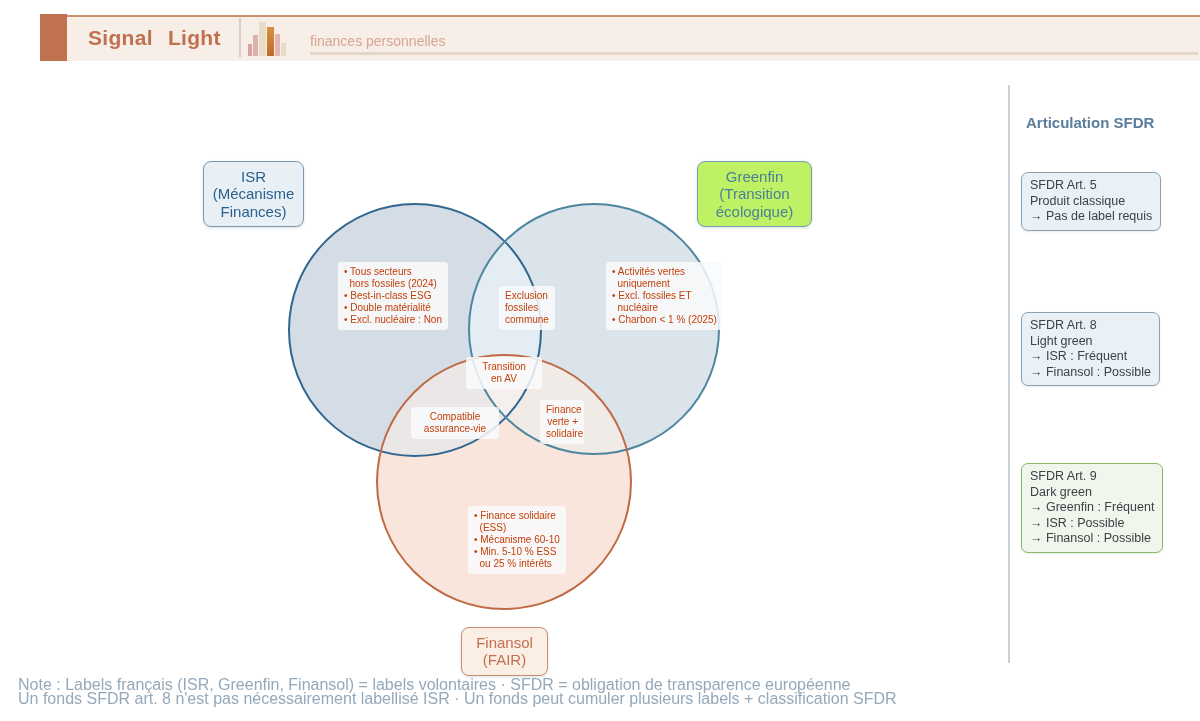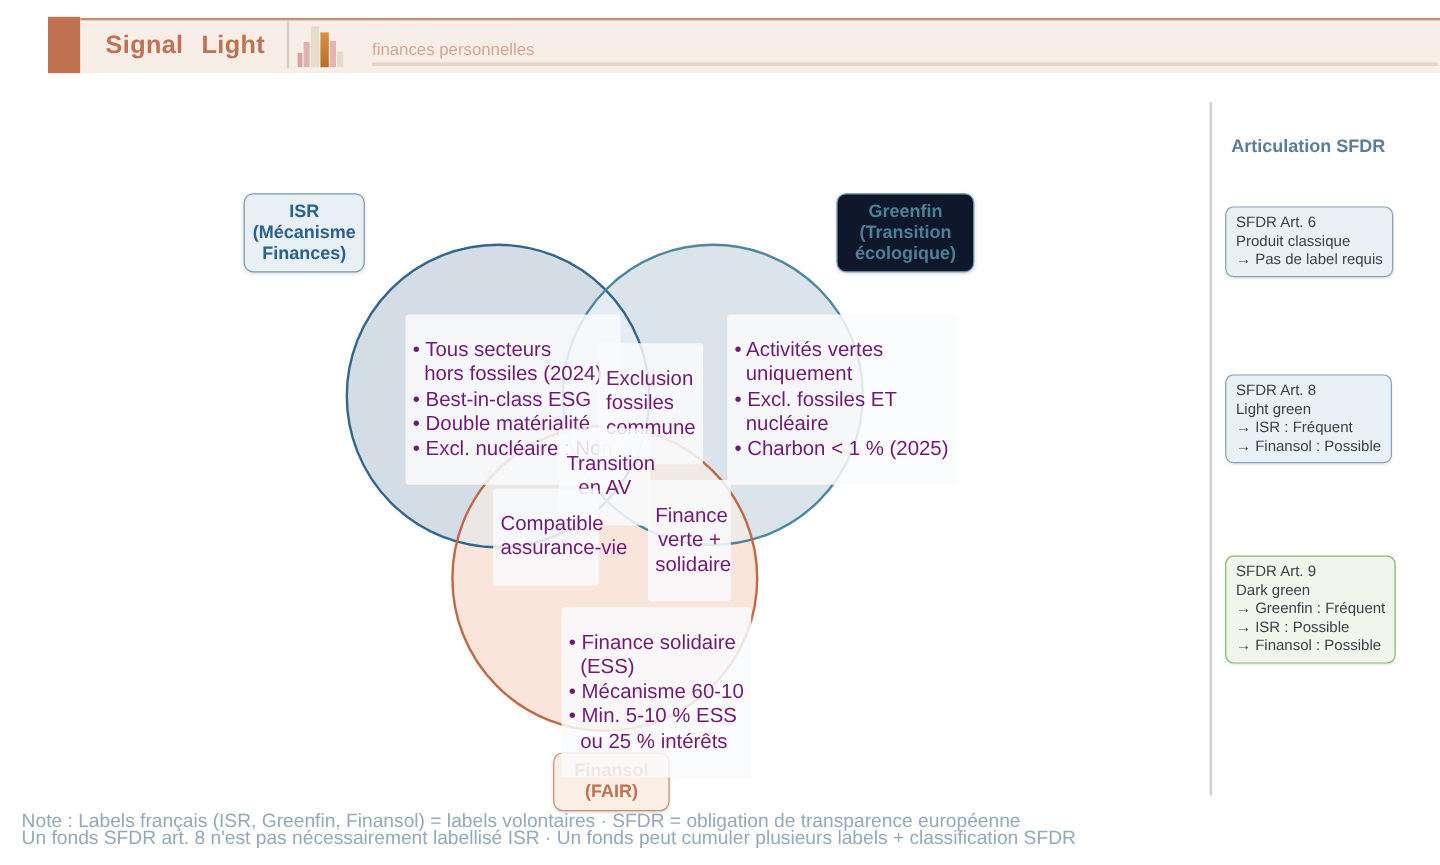--- a/index.html
+++ b/index.html
@@ -24,36 +24,36 @@
   .b5{width:5px;height:22px;background:#e3b4b0;}
   .b6{width:5px;height:13px;background:#e6dac8;}
   .subtitle { position:absolute; left:310px; top:33px; font-size:14px; color:#d7a591; }
   .header-rule { position:absolute; left:310px; top:52px; width:888px; height:3px; background:#e4d5c7; }
 
   
   .venn { position:absolute; left:0; top:0; }
 
   
   .label-box { position:absolute; border-radius:8px; text-align:center;
-               font-weight:bold; font-size:15px; line-height:1.16; padding:6px 3px;
+               font-weight:normal; font-size:15px; line-height:1.16; padding:6px 3px;
                box-shadow:0 1px 3px rgba(60,80,100,.18); }
   .label-isr      { left:203px; top:161px; width:101px; background:#e8eff5; border:1.5px solid #7b9ab1; color:#2b618e; }
-  .label-greenfin { left:697px; top:161px; width:115px; background:#0f172a; border:1.5px solid #74a0b0; color:#4d8097; }
-  .label-finansol { left:461px; top:627px; width:97px;  background:#fbeee5; border:1.5px solid #c98e6e; color:#c0714f; }
+  .label-greenfin { left:697px; top:161px; width:115px; background:#bef264; border:1.5px solid #74a0b0; color:#4d8097; }
+  .label-finansol { left:461px; top:627px; width:87px;  background:#fbeee5; border:1.5px solid #c98e6e; color:#c0714f; }
 
   
   .chip { position:absolute; background:rgba(249,250,251,.85); border-radius:3px;
-          font-size:17px; line-height:1.2; color:#701a75; padding:20px 6px; }
+          font-size:10px; line-height:1.2; color:#c2410c; padding:4px 6px; }
   .chip .ln { white-space:pre; }
   .chip-isr-bullets      { left:338px; top:262px; }
   .chip-greenfin-bullets { left:606px; top:262px; }
   .chip-exclusion        { left:499px; top:286px; }
   .chip-center           { left:466px; top:357px; width:76px; text-align:center; }
   .chip-av               { left:411px; top:407px; width:88px; text-align:center; }
-  .chip-verte            { left:540px; top:400px; width:69px; text-align:center; }
+  .chip-verte            { left:540px; top:400px; width:44px; text-align:right; }
   .chip-finansol-bullets { left:468px; top:506px; }
 
   
   .side-divider { position:absolute; left:1008px; top:85px; width:2px; height:578px; background:#ccd1d6; }
   .side-title { position:absolute; left:1026px; top:114px; font-size:15px; font-weight:bold; color:#5a7d9b; }
   .sfdr-box { position:absolute; left:1021px; border-radius:7px; padding:5px 8px;
               font-size:12.5px; line-height:1.24; color:#3c4148;
               background:#eaf1f6; border:1.5px solid #8ba2b4;
               box-shadow:0 1px 2px rgba(60,80,100,.12); }
   .sfdr-box .ln { white-space:pre; }
@@ -167,21 +167,21 @@
     </div>
   <div class="chip chip-verte">
       <div class="ln">Finance</div>
       <div class="ln">verte +</div>
       <div class="ln">solidaire</div>
     </div>
 
   <div class="side-divider"></div>
   <div class="side-title">Articulation SFDR</div>
   <div class="sfdr-box sfdr-6">
-      <div class="ln">SFDR Art. 6</div>
+      <div class="ln">SFDR Art. 5</div>
       <div class="ln">Produit classique</div>
       <div class="ln">→ Pas de label requis</div>
     </div>
   <div class="sfdr-box sfdr-8">
       <div class="ln">SFDR Art. 8</div>
       <div class="ln">Light green</div>
       <div class="ln">→ ISR : Fréquent</div>
       <div class="ln">→ Finansol : Possible</div>
     </div>
   <div class="sfdr-box sfdr-9">

